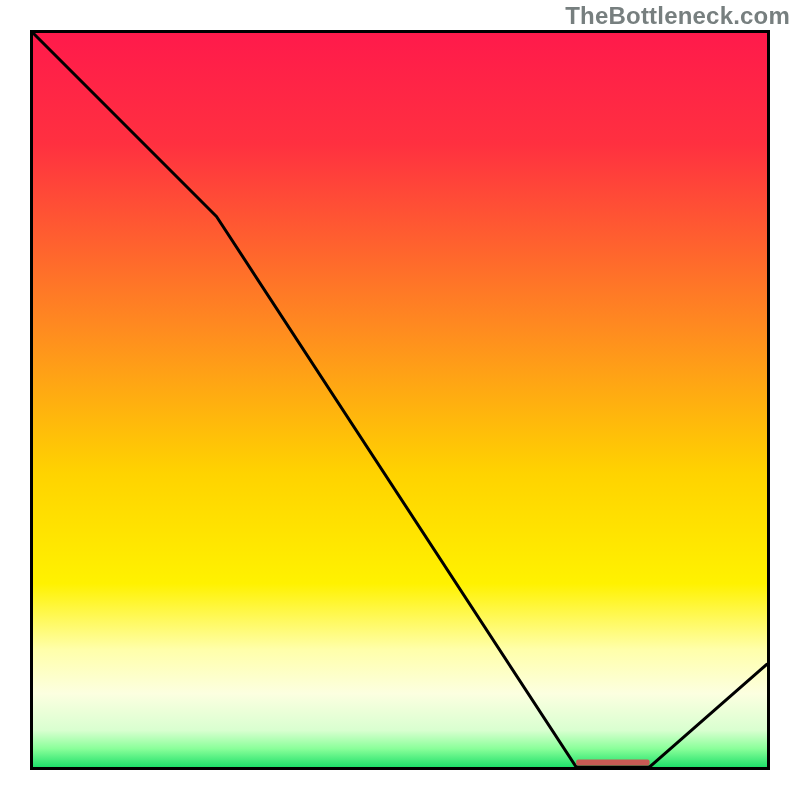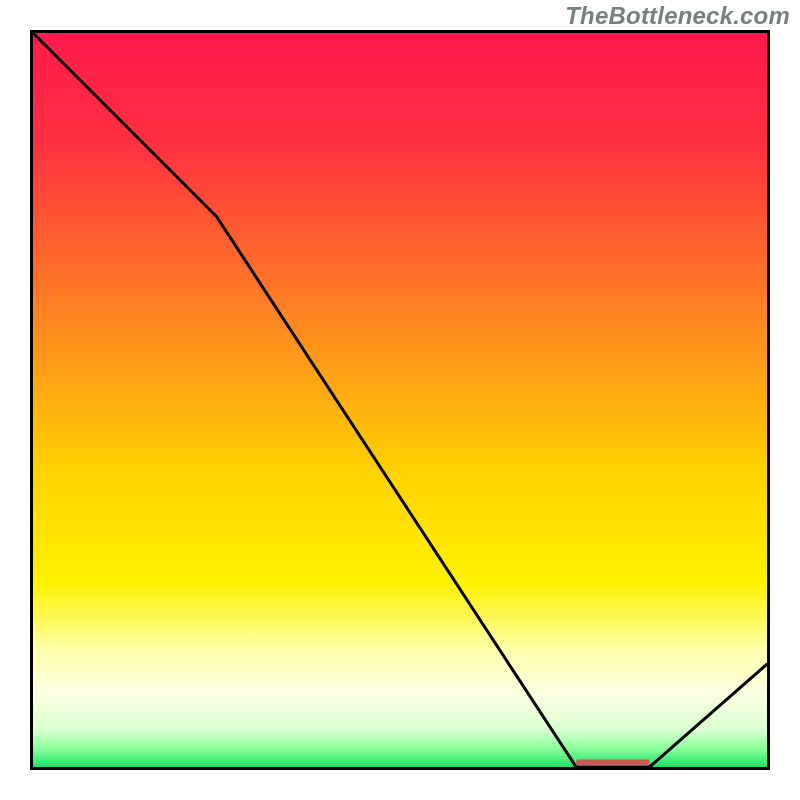--- a/index.html
+++ b/index.html
@@ -8,21 +8,20 @@
     width: 800px;
     height: 800px;
     overflow: hidden;
     background: #fff;
     font-family: Arial, Helvetica, sans-serif;
   }
   .wrap {
     position: relative;
     width: 800px;
     height: 800px;
-    font-style: italic;
   }
   .watermark {
     position: absolute;
     top: 2px;
     right: 10px;
     font-size: 24px;
     font-weight: bold;
     color: #777f7f;
     letter-spacing: 0.2px;
   }

